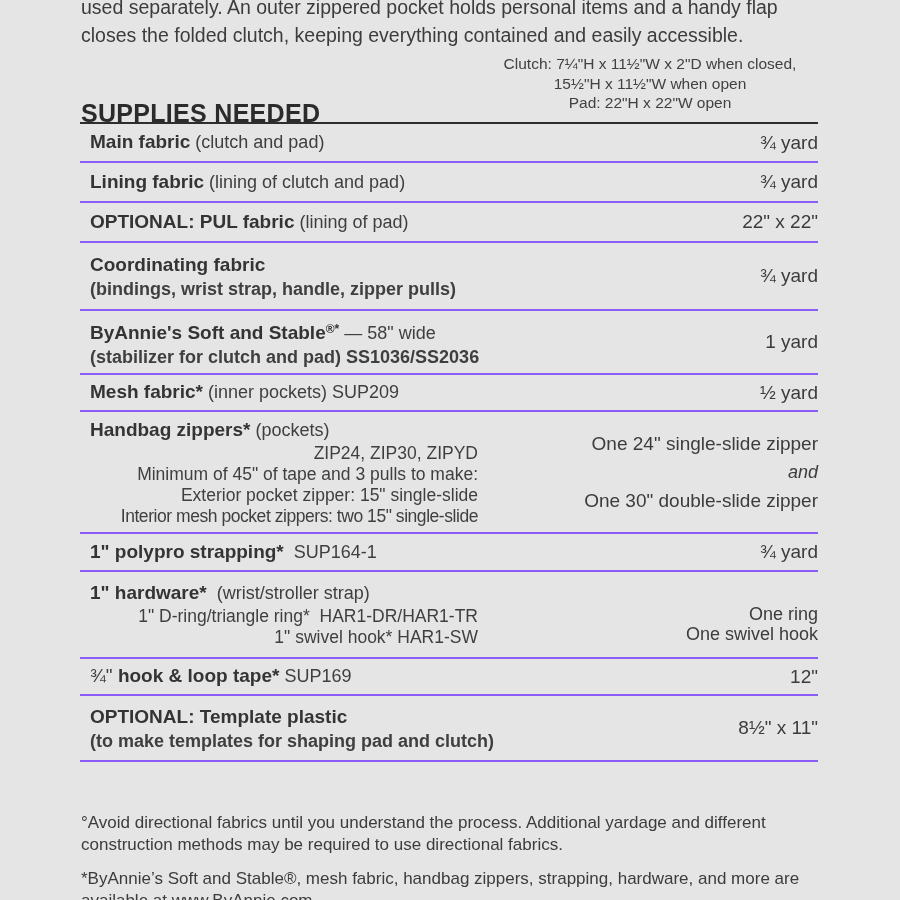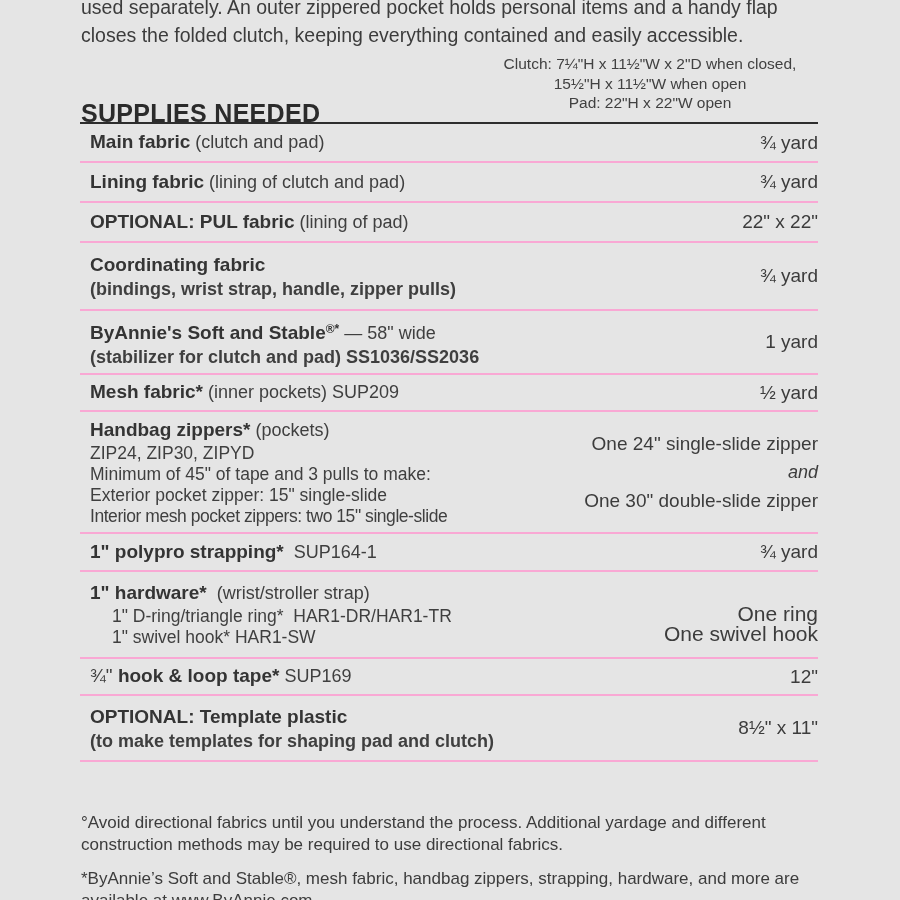--- a/index.html
+++ b/index.html
@@ -17,36 +17,36 @@
   .dims { position:absolute; top:54px; left:478px; width:344px;
           text-align:center; font-size:15.5px; line-height:19.5px; color:#414141; }
   .dims div { white-space:nowrap; }
 
   .title { position:absolute; top:99px; left:81px; margin:0;
            font-size:25px; font-weight:bold; letter-spacing:.3px; color:#2b2b2b; }
 
   
   .table { position:absolute; top:122px; left:80px; width:738px;
            border-top:2px solid #2d2d2d; }
-  .row  { display:flex; align-items:center; border-bottom:2px solid #f9a8d4; }
+  .row  { display:flex; align-items:center; border-bottom:2px solid #8b5cf6; }
   .item { flex:1; padding-left:10px; }
   .qty  { width:340px; text-align:right; font-size:19px; color:#3c3c3c; }
   .tl   { white-space:pre; line-height:24px; }
   .b    { font-weight:bold; font-size:19px; color:#343434; }
   .pre  { font-size:19px; }
   .r    { font-size:18px; }
   .sup  { font-size:12px; vertical-align:6px; }
   .sub  { font-size:18px; line-height:22px; white-space:pre;font-weight:bold; }
   .subs { font-size:17.5px; line-height:21px; }
-  .subs div { white-space:pre; }
+  .subs div { white-space:pre;text-align:right; }
   .condensed { letter-spacing:-.45px; }
   .indent { padding-left:22px; }
   .qline { line-height:24px; }
   .qconj { font-style:italic; font-size:18px; line-height:22px; margin:5px 0 6px; }
-  .qty-small { font-size:21px; line-height:20px; }
+  .qty-small { font-size:18px; line-height:20px; }
   .push-down { padding-top:18px; }
 
   .mh35{min-height:35px} .mh36{min-height:36px} .mh37{min-height:37px}
   .mh38{min-height:38px} .mh62{min-height:62px} .mh64{min-height:64px}
   .mh66{min-height:66px} .mh85{min-height:85px} .mh120{min-height:120px}
 
   .footnotes { position:absolute; top:812px; left:81px; width:780px;
                font-size:17px; line-height:21.5px; color:#3c3c3c; }
   .fn { margin:0 0 13px 0; }
   .fn div { white-space:nowrap; }

